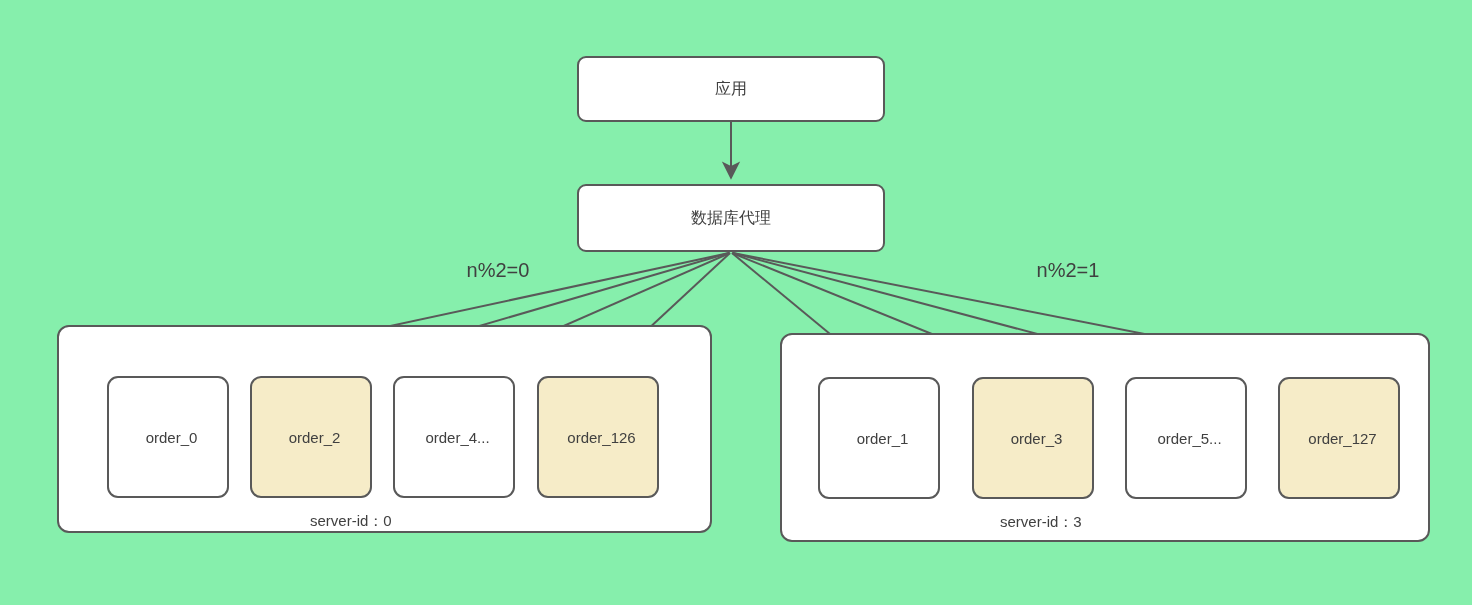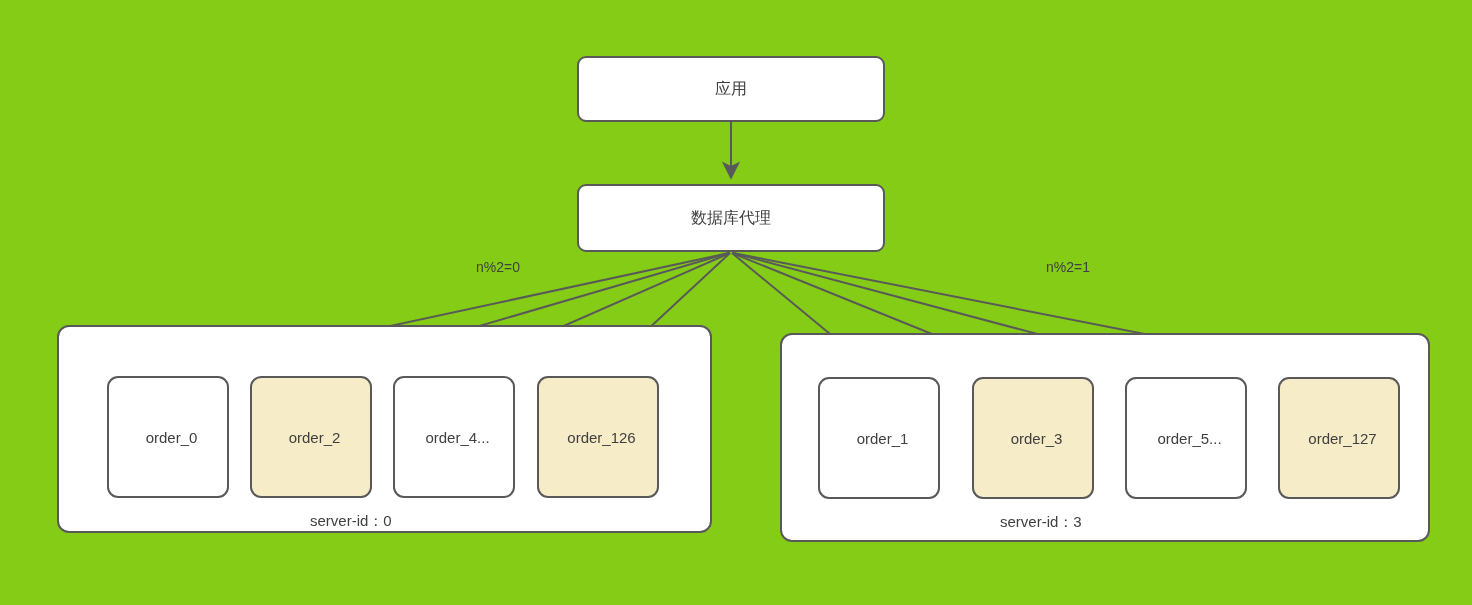--- a/index.html
+++ b/index.html
@@ -5,21 +5,21 @@
   html, body {
     margin: 0;
     padding: 0;
     background: #ffffff;
     font-family: "Liberation Sans", "DejaVu Sans", sans-serif;
   }
   .canvas {
     position: relative;
     width: 1472px;
     height: 605px;
-    background: #84cc16;
+    background: #86efac;
     overflow: hidden;
     color: #404040;
   }
   .arrow-layer {
     position: absolute;
     left: 0;
     top: 0;
     width: 1472px;
     height: 605px;
     pointer-events: none;
@@ -60,21 +60,21 @@
     justify-content: center;
     font-size: 15px;
     color: #404040;
     padding-left: 7px;
   }
   .shard.highlight { background: #F6ECC8; }
   .edge-label {
     position: absolute;
     width: 120px;
     text-align: center;
-    font-size: 14px;
+    font-size: 20px;
     color: #404040;
   }
   .server-label {
     position: absolute;
     width: 220px;
     text-align: left;
     font-size: 15px;
     color: #404040;
   }
 </style>

